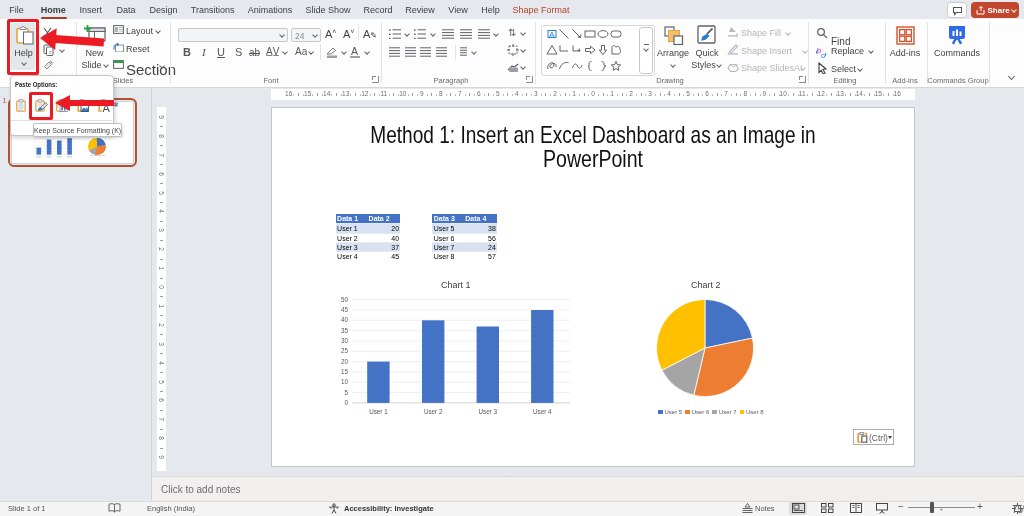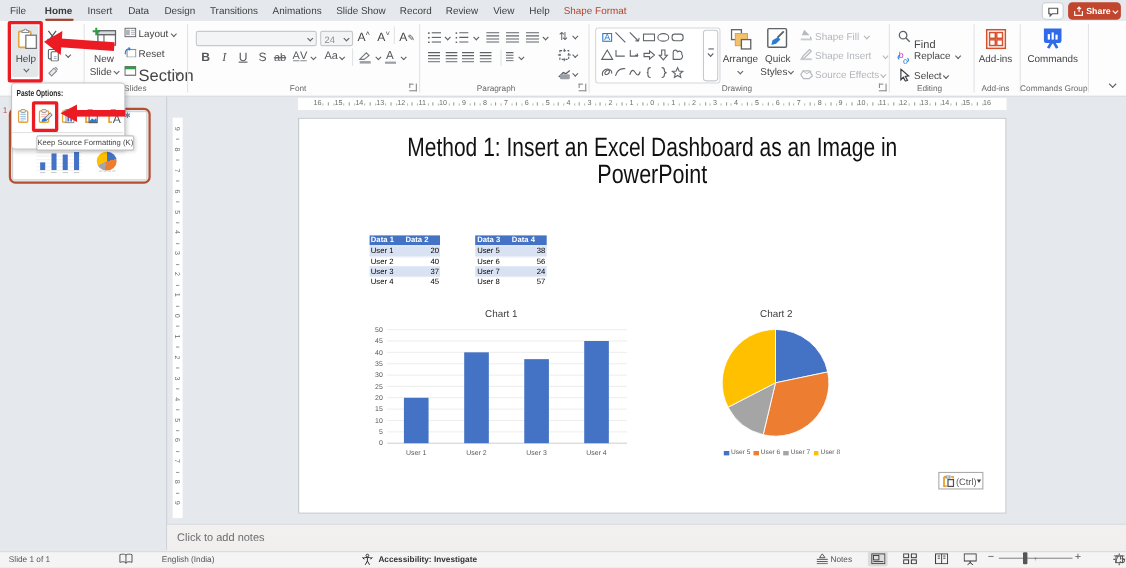--- a/index.html
+++ b/index.html
@@ -291,21 +291,21 @@
 <svg class="ab" style="left:727px;top:44px" width="12" height="11" viewBox="0 0 12 11">
     <path d="M9 1 3 7l-1.5 2.8L4.5 8.5 10.5 2.5z" fill="none" stroke="#b6b9bd" stroke-width="1.1"></path>
     <rect x="1" y="9" width="10" height="1.8" fill="#c6c9cd"></rect>
   </svg>
 <div class="ab" style="left:741px;top:45.5px;font-size:9px;color:#b3b6ba">Shape Insert</div>
 <span class="chev ab" style="left:803px;top:48.5px;border-color:#b3b6ba"></span>
 <svg class="ab" style="left:727px;top:61.5px" width="12" height="11" viewBox="0 0 12 11">
     <path d="M3 2.5h6l2.5 4.5-3 2.5h-5L1 6z" fill="none" stroke="#b6b9bd" stroke-width="1.1"></path>
     <path d="M3 2.5 6.5 5l4-2.5" fill="none" stroke="#b6b9bd" stroke-width="0.9"></path>
   </svg>
-<div class="ab" style="left:741px;top:63px;font-size:9px;color:#b3b6ba">Source Effects</div>
+<div class="ab" style="left:741px;top:63px;font-size:9px;color:#b3b6ba">Shape SlidesAI</div>
 <span class="chev ab" style="left:801px;top:66px;border-color:#b3b6ba"></span>
 <div class="glabel" style="left:670px;top:76px;transform:translateX(-50%)">Drawing</div>
 <div class="dlg" style="left:799px;top:76px"></div>
 <div class="vdiv" style="left:808px"></div>
 <svg class="ab" style="left:816px;top:27px" width="12" height="12" viewBox="0 0 12 12">
     <circle cx="5" cy="5" r="3.4" fill="none" stroke="#5f6368" stroke-width="1.2"></circle>
     <path d="M7.6 7.6 11 11" stroke="#5f6368" stroke-width="1.3"></path>
   </svg>
 <div class="ab" style="left:831px;top:36px;font-size:10px;color:#444">Find</div>
 <svg class="ab" style="left:815px;top:44.5px" width="13" height="13" viewBox="0 0 13 13">

